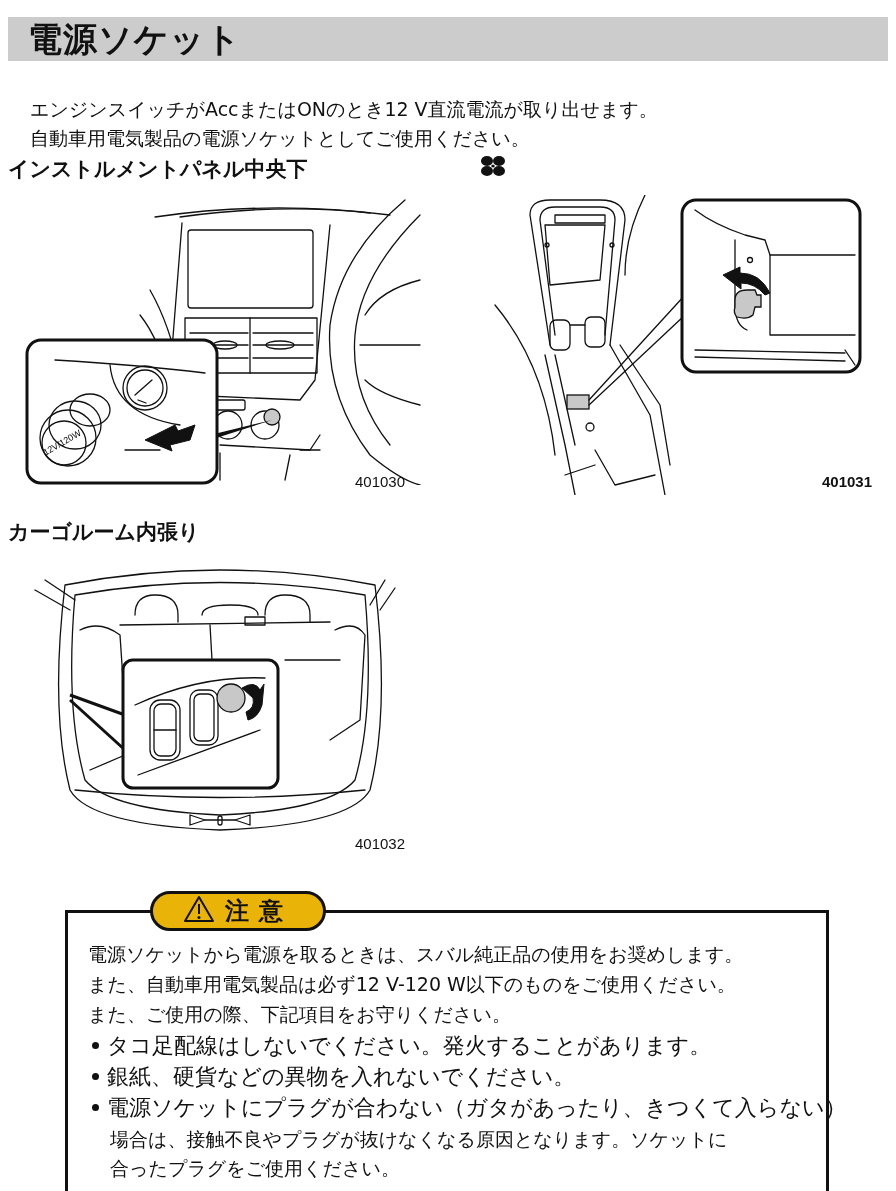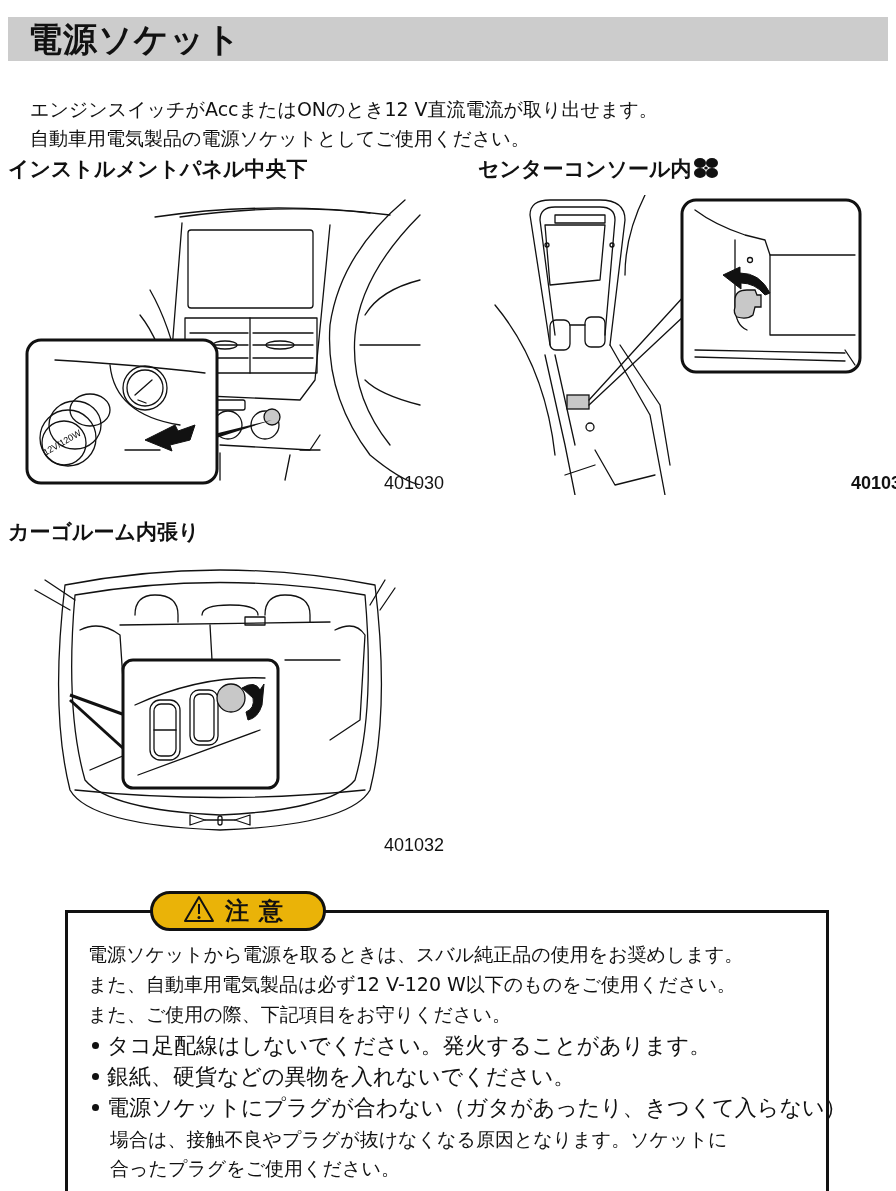--- a/index.html
+++ b/index.html
@@ -3,21 +3,21 @@
 <meta charset="utf-8">
 <style>
   html, body { margin: 0; padding: 0; background: #ffffff; }
   body { width: 896px; height: 1191px; position: relative; overflow: hidden;
          font-family: "DejaVu Sans", "Liberation Sans", sans-serif; color: #111; }
   .abs { position: absolute; }
   .title-bar { left: 8px; top: 17px; width: 880px; height: 44px; background: #cccccc; }
   .title-text { left: 28px; top: 17px; height: 53px; line-height: 44px; font-size: 34px; font-weight: bold; letter-spacing: 1px; }
   .intro { left: 30px; font-size: 19px; line-height: 26px; white-space: nowrap; margin-top: 12px; }
   .sec-head { font-size: 21px; font-weight: bold; white-space: nowrap; }
-  .fig-code { font-family: "Liberation Sans", sans-serif; font-size: 18px; margin-left: 29px; }
+  .fig-code { font-family: "Liberation Sans", sans-serif; font-size: 15px; }
   svg .ln { fill: none; stroke: #111; stroke-width: 1.3; stroke-linecap: round; stroke-linejoin: round; }
   svg .thk { fill: none; stroke: #111; stroke-width: 3; stroke-linejoin: round; }
   svg .gry { fill: #c8c8c8; stroke: #111; stroke-width: 1.3; }
   svg .blk { fill: #111; stroke: #111; stroke-width: 1; }
   .caution-box { left: 65px; top: 910px; width: 764px; height: 300px; border: 3px solid #111; border-bottom: none; box-sizing: border-box; }
   .caution-tab { left: 150px; top: 891px; width: 176px; height: 40px; border: 3px solid #111; border-radius: 22px; background: #eab308; box-sizing: border-box; display: flex; align-items: center; justify-content: center; gap: 10px; }
   .caution-label { font-size: 24px; font-weight: bold; letter-spacing: 10px; }
   .caution-text { left: 88px; font-size: 19px; line-height: 26px; white-space: nowrap; }
   .bullet { left: 92px; font-size: 22px; line-height: 26px; white-space: nowrap; }
   .bullet .dot { display: inline-block; width: 7px; height: 7px; background: #111; border-radius: 50%; margin-right: 8px; vertical-align: middle; position: relative; top: -2px; }
@@ -27,21 +27,21 @@
 <body>
 
 <div class="abs title-bar"></div>
 <div class="abs title-text">電源ソケット</div>
 
 <div class="abs intro" style="top:84px;">エンジンスイッチがAccまたはONのとき12 V直流電流が取り出せます。</div>
 <div class="abs intro" style="top:113px;">自動車用電気製品の電源ソケットとしてご使用ください。</div>
 
 <div class="abs sec-head" style="left:8px; top:155px;">インストルメントパネル中央下</div>
 <div class="abs sec-head" style="left:478px; top:155px;">
-  <span>センターコンソール内</span><span style="display:inline-block; vertical-align:middle; margin-left:2px;">
+  <span style="display:inline-block; vertical-align:middle; margin-left:2px;">
     <svg width="26" height="22" viewBox="0 0 26 22">
       <ellipse cx="7" cy="6" rx="6" ry="5" fill="#111"></ellipse>
       <ellipse cx="19" cy="6" rx="6" ry="5" fill="#111"></ellipse>
       <ellipse cx="7" cy="16" rx="6" ry="5" fill="#111"></ellipse>
       <ellipse cx="19" cy="16" rx="6" ry="5" fill="#111"></ellipse>
       <path d="M11 11 Q13 8 15 11 Q13 14 11 11Z" fill="#111"></path>
     </svg>
   </span>
 </div>
 <div class="abs sec-head" style="left:8px; top:518px;">カーゴルーム内張り</div>

